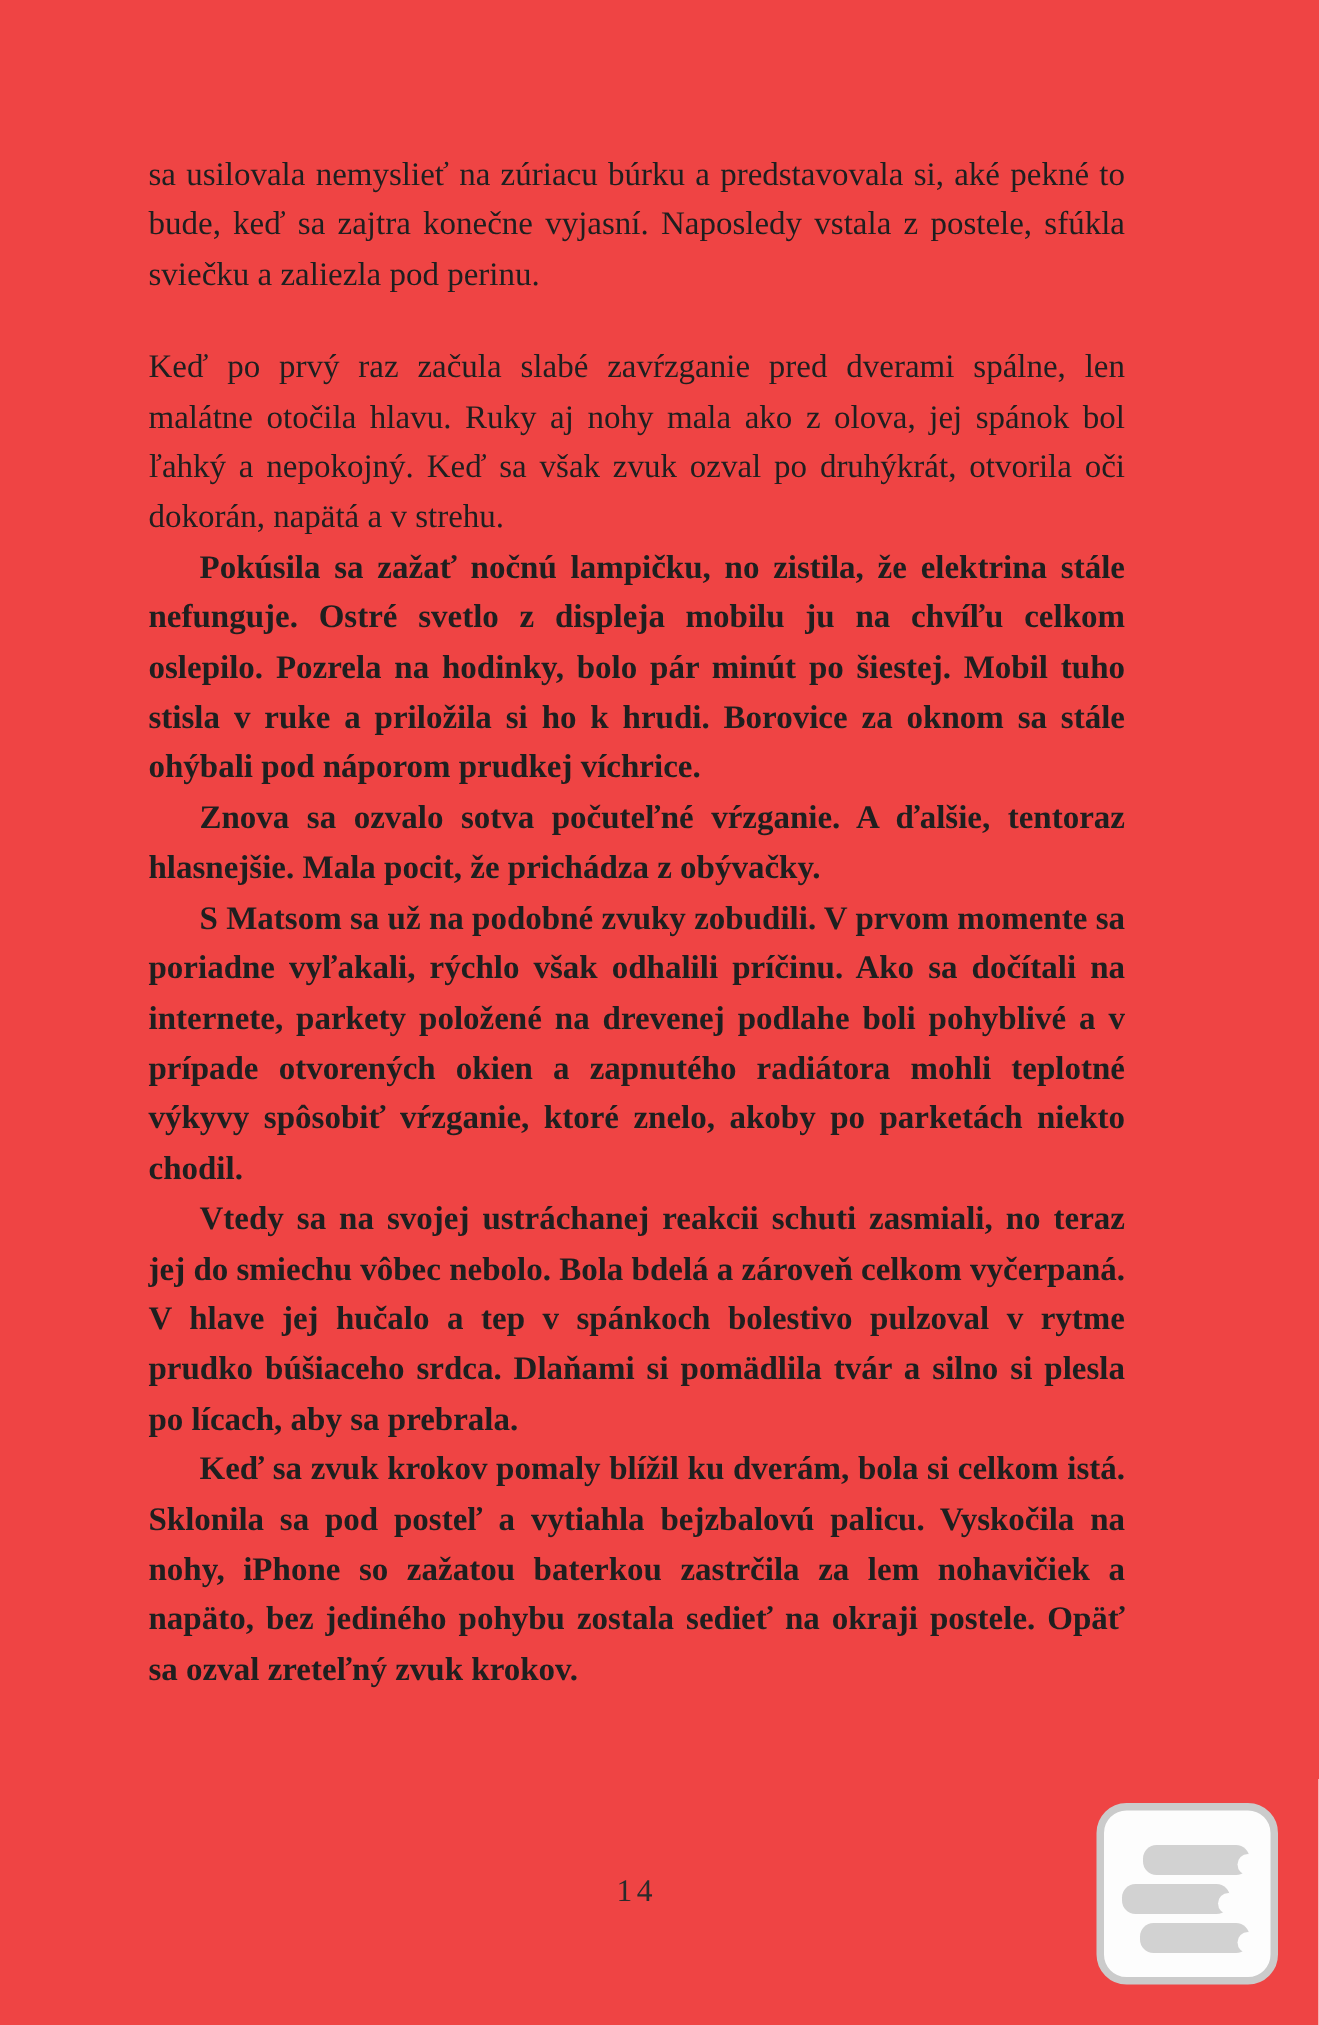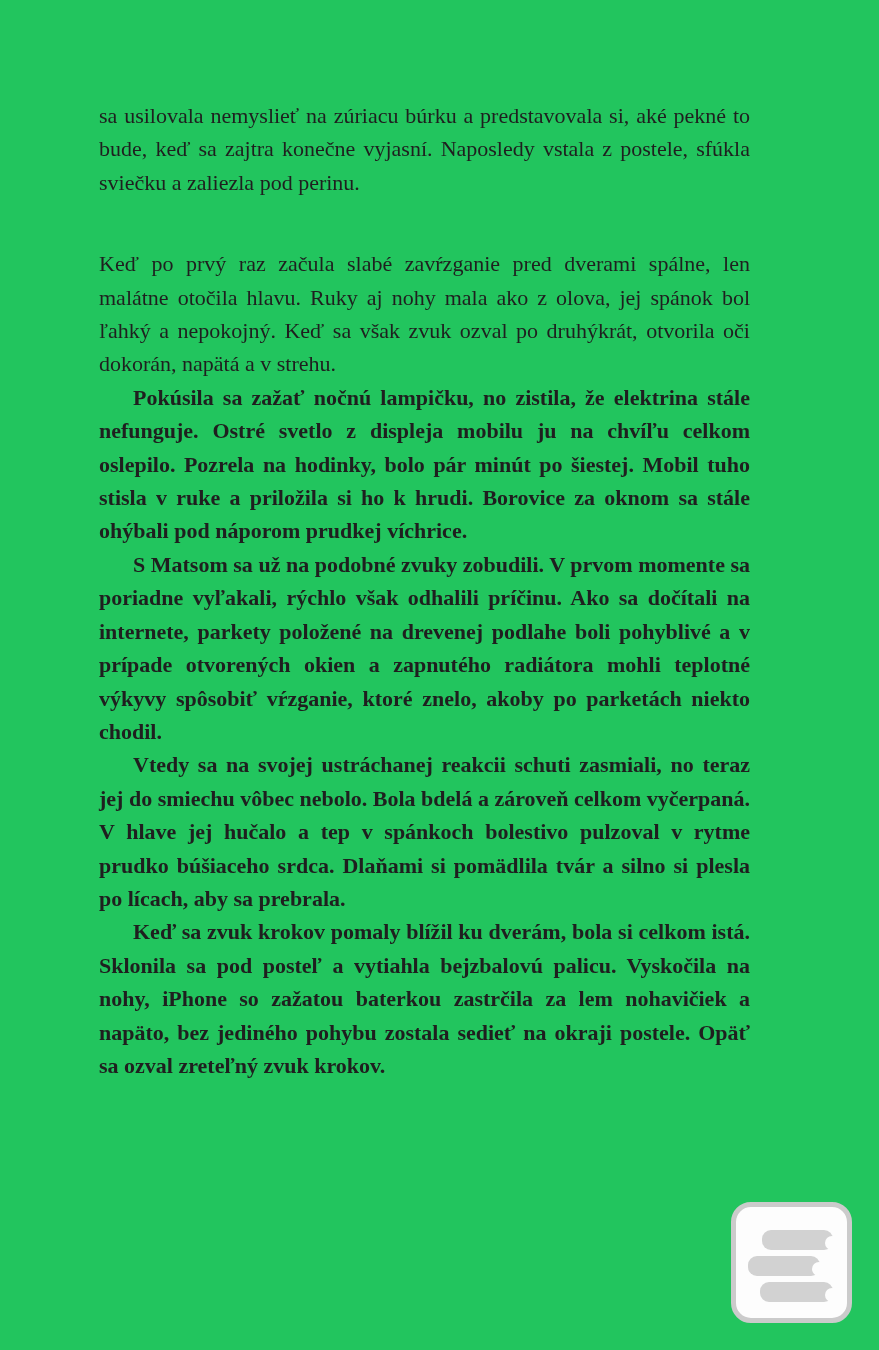--- a/index.html
+++ b/index.html
@@ -4,21 +4,21 @@
 <style>
   html, body {
     margin: 0;
     padding: 0;
     background: #ffffff;
   }
   .page {
     position: relative;
     width: 879px;
     height: 1350px;
-    background: #22c55e;
+    background: #ef4444;
     overflow: hidden;
     font-family: "Liberation Serif", "DejaVu Serif", serif;
     color: #1f1f1f;
   }
   .text-block {
     position: absolute;
     left: 99px;
     top: 99px;
     width: 651px;
     font-size: 22px;
@@ -28,21 +28,21 @@
   }
   .para {
     margin: 0;
     padding: 0;
   }
   .para.indent {
     text-indent: 34px;
     font-weight: bold;
   }
   .para.scene-break {
-    margin-top: 48px;
+    margin-top: 28px;
   }
   .page-number {
     position: absolute;
     left: 99px;
     top: 1248px;
     width: 651px;
     text-align: center;
     font-size: 21px;
     letter-spacing: 3px;
     color: #2b2b2b;
@@ -68,25 +68,27 @@
 </style>
 </head>
 <body>
 
 <div class="page">
 
   <div class="text-block">
       <p class="para">sa usilovala nemyslieť na zúriacu búrku a predstavovala si, aké pekné to bude, keď sa zajtra konečne vyjasní. Naposledy vstala z postele, sfúkla sviečku a zaliezla pod perinu.</p>
       <p class="para scene-break">Keď po prvý raz začula slabé zavŕzganie pred dverami spálne, len malátne otočila hlavu. Ruky aj nohy mala ako z olova, jej spánok bol ľahký a nepokojný. Keď sa však zvuk ozval po druhýkrát, otvorila oči dokorán, napätá a v strehu.</p>
       <p class="para indent">Pokúsila sa zažať nočnú lampičku, no zistila, že elektrina stále nefunguje. Ostré svetlo z displeja mobilu ju na chvíľu celkom oslepilo. Pozrela na hodinky, bolo pár minút po šiestej. Mobil tuho stisla v ruke a priložila si ho k hrudi. Borovice za oknom sa stále ohýbali pod náporom prudkej víchrice.</p>
+      <p class="para indent">Znova sa ozvalo sotva počuteľné vŕzganie. A ďalšie, tentoraz hlasnejšie. Mala pocit, že prichádza z obývačky.</p>
       <p class="para indent">S Matsom sa už na podobné zvuky zobudili. V prvom momente sa poriadne vyľakali, rýchlo však odhalili príčinu. Ako sa dočítali na internete, parkety položené na drevenej podlahe boli pohyblivé a v prípade otvorených okien a zapnutého radiátora mohli teplotné výkyvy spôsobiť vŕzganie, ktoré znelo, akoby po parketách niekto chodil.</p>
       <p class="para indent">Vtedy sa na svojej ustráchanej reakcii schuti zasmiali, no teraz jej do smiechu vôbec nebolo. Bola bdelá a zároveň celkom vyčerpaná. V hlave jej hučalo a tep v spánkoch bolestivo pulzoval v rytme prudko búšiaceho srdca. Dlaňami si pomädlila tvár a silno si plesla po lícach, aby sa prebrala.</p>
       <p class="para indent">Keď sa zvuk krokov pomaly blížil ku dverám, bola si celkom istá. Sklonila sa pod posteľ a vytiahla bejzbalovú palicu. Vyskočila na nohy, iPhone so zažatou baterkou zastrčila za lem nohavičiek a napäto, bez jediného pohybu zostala sedieť na okraji postele. Opäť sa ozval zreteľný zvuk krokov.</p>
     </div>
 
+  <div class="page-number">14</div>
 
   <div class="watermark">
     <svg viewBox="0 0 111 111" xmlns="http://www.w3.org/2000/svg">
 
       <rect x="26" y="23" width="71" height="20" rx="9" fill="#d2d2d2"></rect>
       <circle cx="96" cy="36" r="7" fill="#fdfdfd"></circle>
 
       <rect x="12" y="49" width="72" height="20" rx="9" fill="#d2d2d2"></rect>
       <circle cx="83" cy="62" r="7" fill="#fdfdfd"></circle>
 

